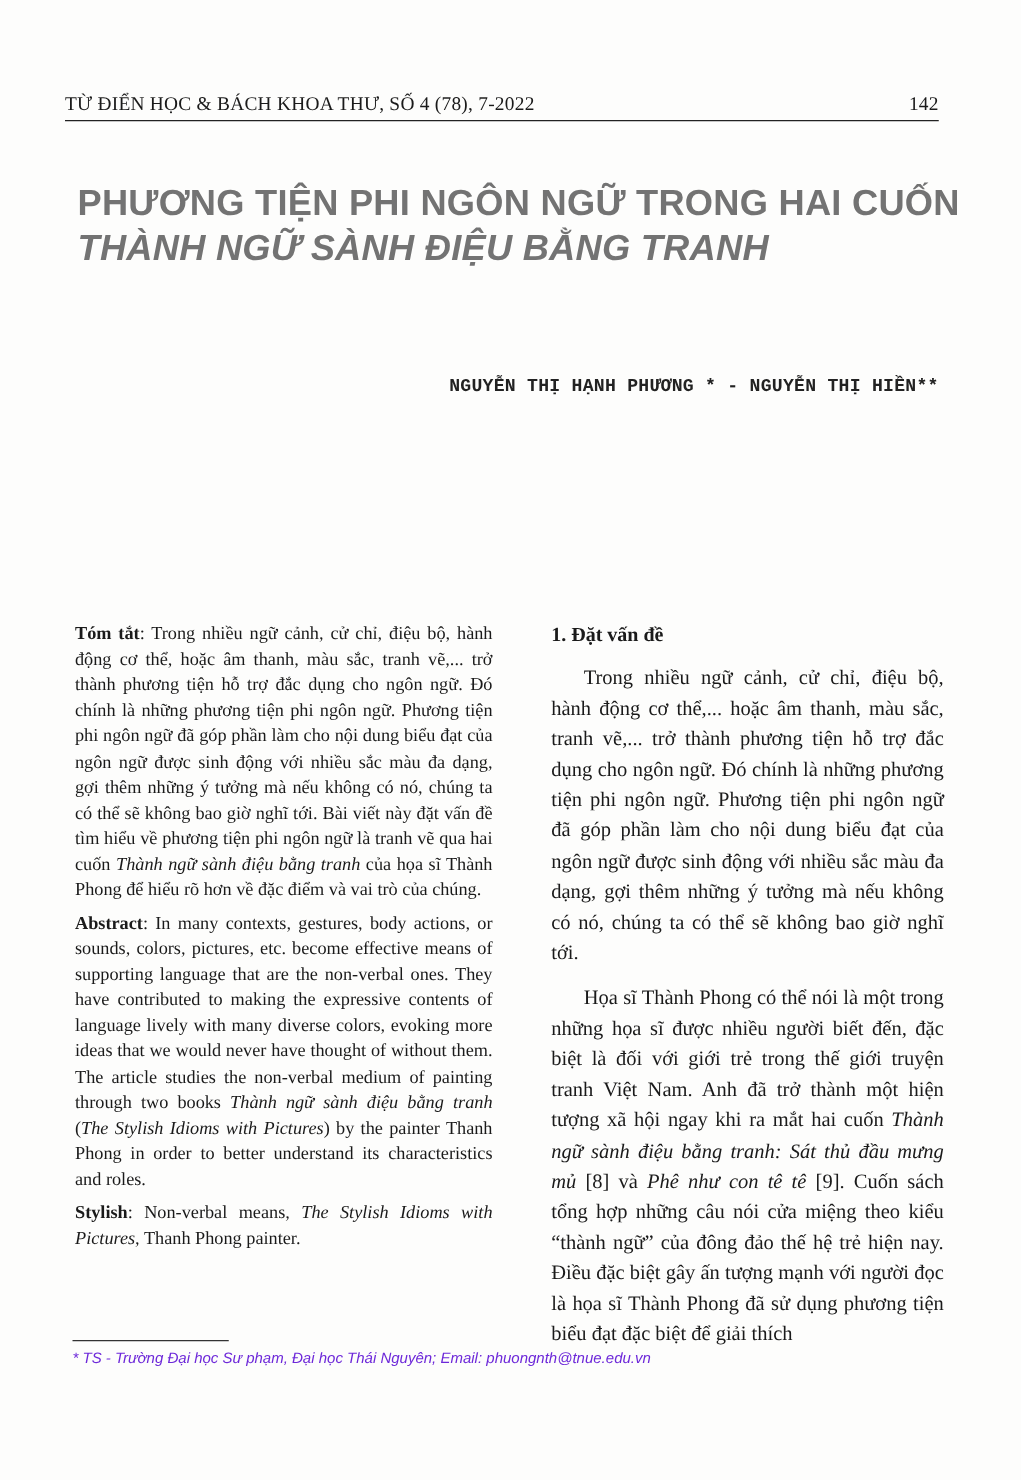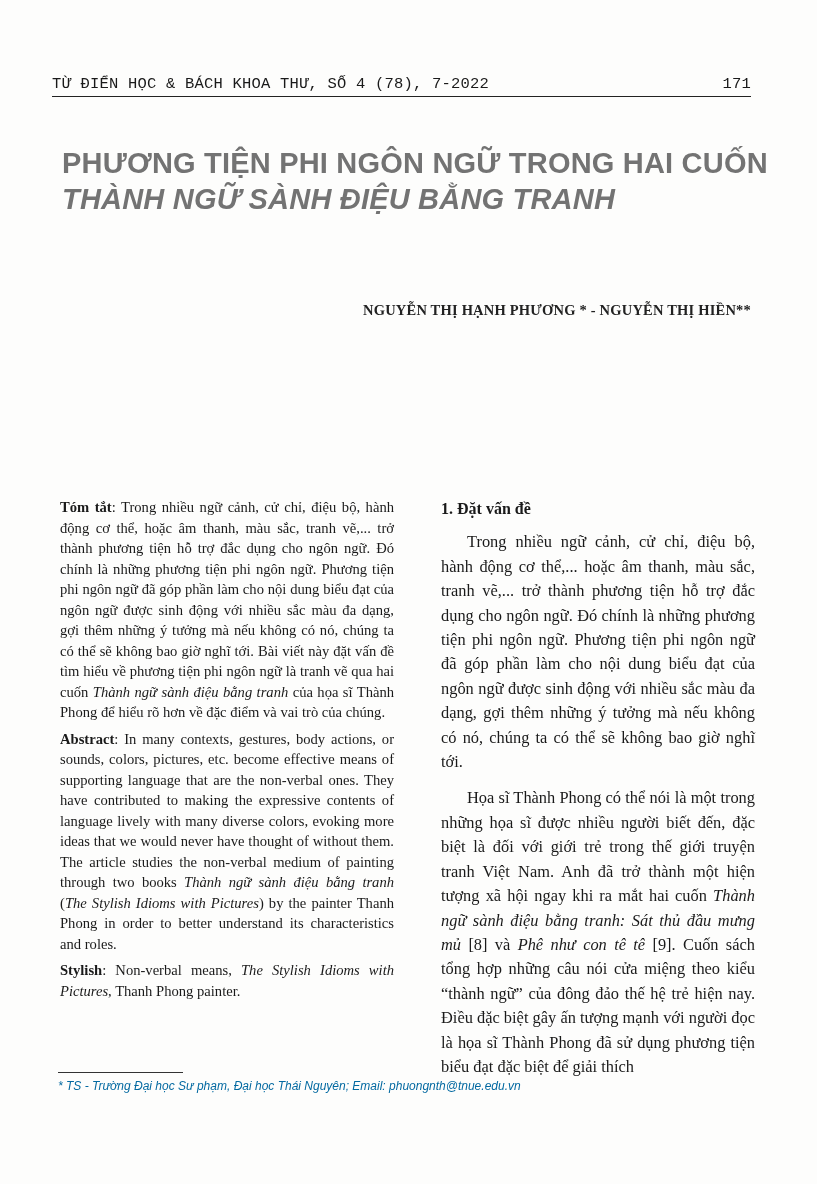--- a/index.html
+++ b/index.html
@@ -1,43 +1,43 @@
 <!DOCTYPE html>
 <html><head>
 <meta charset="utf-8">
 <style>
   html, body { margin:0; padding:0; background:#ffffff; }
   body { width:817px; height:1184px; position:relative; overflow:hidden; color:#1a1a1a; }
   .page { position:absolute; left:0; top:0; width:817px; height:1184px; background:#fdfdfc; }
-  .running-head { position:absolute; left:52px; top:74px; width:699px; height:22px; border-bottom:1.5px solid #222; font-family:Liberation Mono, monospace; font-size:15.5px; letter-spacing:0.2px; }
+  .running-head { position:absolute; left:52px; top:74px; width:699px; height:22px; border-bottom:1.5px solid #222; font-family:Liberation Serif, serif; font-size:15.5px; letter-spacing:0.2px; }
   .running-head .journal { position:absolute; left:0; top:1px; }
   .running-head .pageno { position:absolute; right:0; top:1px; }
   .title { position:absolute; left:62px; top:145px; width:720px; font-family:Liberation Sans, sans-serif; font-weight:bold; font-size:29px; line-height:36px; color:#737373; letter-spacing:0.2px; }
   .title .line { display:block; white-space:nowrap; }
   .title .it { font-style:italic; }
-  .authors { position:absolute; right:66px; top:302px; font-family:Liberation Serif, serif; font-weight:bold; font-size:14.5px; color:#222; letter-spacing:0.2px; white-space:nowrap; }
+  .authors { position:absolute; right:66px; top:302px; font-family:Liberation Mono, monospace; font-weight:bold; font-size:14.5px; color:#222; letter-spacing:0.2px; white-space:nowrap; }
   .col-left { position:absolute; left:60px; top:497px; width:334px; font-family:"Liberation Serif", serif; font-size:14.6px; line-height:20.5px; text-align:justify; }
   .col-left p { margin:0 0 6px 0; }
   .col-right { position:absolute; left:441px; top:497px; width:314px; font-family:"Liberation Serif", serif; font-size:16.4px; line-height:24.4px; text-align:justify; }
   .col-right h2 { margin:0 0 9px 0; font-size:16px; font-weight:bold;font-family:Liberation Serif, serif; }
   .col-right p { margin:0 0 12px 0; text-indent:26px; }
   .lbl { font-weight:bold; }
   .it { font-style:italic; }
   .fn-rule { position:absolute; left:58px; top:1072px; width:125px; border-top:1px solid #333; }
-  .footnotes { position:absolute; left:58px; top:1076px; width:700px; font-family:"Liberation Sans", sans-serif; font-style:italic; font-size:12px; line-height:21px; color:#0369a1; }
+  .footnotes { position:absolute; left:58px; top:1076px; width:700px; font-family:"Liberation Sans", sans-serif; font-style:italic; font-size:12px; line-height:21px; color:#6d28d9; }
   .footnotes div { white-space:nowrap; }
 </style>
 </head>
 <body>
 
 <div class="page">
 
   <div class="running-head">
     <span class="journal">TỪ ĐIỂN HỌC &amp; BÁCH KHOA THƯ, SỐ 4 (78), 7-2022</span>
-    <span class="pageno">171</span>
+    <span class="pageno">142</span>
   </div>
 
   <div class="title">
     <span class="line">PHƯƠNG TIỆN PHI NGÔN NGỮ TRONG HAI CUỐN</span>
     <span class="line it">THÀNH NGỮ SÀNH ĐIỆU BẰNG TRANH</span>
   </div>
 
   <div class="authors">NGUYỄN THỊ HẠNH PHƯƠNG * - NGUYỄN THỊ HIỀN**</div>
 
   <div class="col-left">

